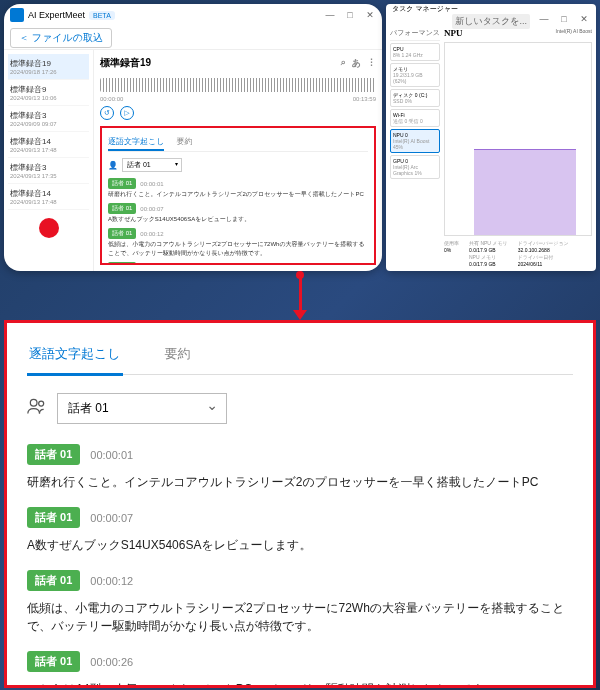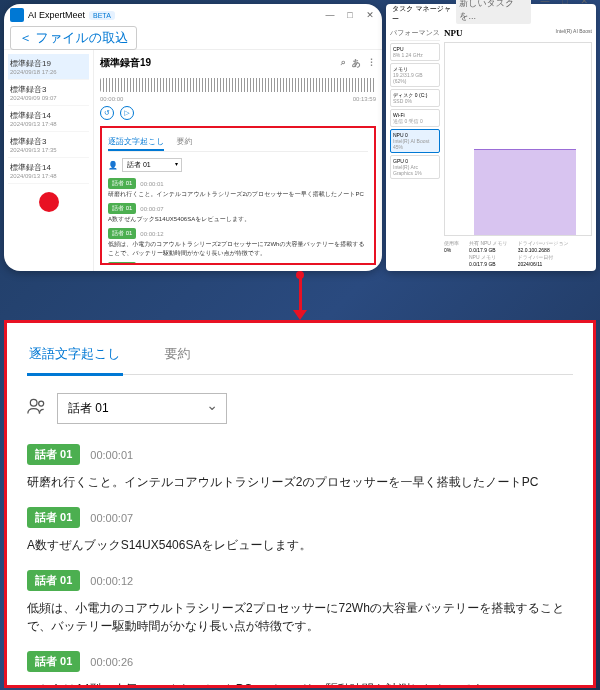--- a/index.html
+++ b/index.html
@@ -10,21 +10,21 @@
     
     
     .app-window { background: #fff; border-radius: 16px; flex: 1; display: flex; flex-direction: column; box-shadow: 0 2px 8px rgba(0,0,0,0.3); }
     .app-titlebar { height: 22px; display: flex; align-items: center; padding: 0 6px; font-size: 9px; }
     .app-title-icon { width: 14px; height: 14px; background: #0078d4; border-radius: 2px; margin-right: 4px; }
     .app-badge { background: #e6f2ff; color: #0078d4; padding: 1px 4px; border-radius: 3px; font-size: 7px; margin-left: 4px; }
     .win-controls { margin-left: auto; display: flex; gap: 8px; font-size: 9px; color: #666; }
     .win-btn { width: 12px; text-align: center; }
     
     .app-toolbar { height: 24px; display: flex; align-items: center; padding: 0 6px; border-bottom: 1px solid #eee; }
-    .import-btn { border: 1px solid #ccc; padding: 2px 8px; border-radius: 3px; font-size: 13px; color: #0078d4; }
+    .import-btn { border: 1px solid #ccc; padding: 2px 8px; border-radius: 3px; font-size: 10px; color: #0078d4; }
     
     .app-body { display: flex; flex: 1; overflow: hidden; }
     .sidebar { width: 90px; border-right: 1px solid #eee; padding: 4px; overflow: hidden; }
     .sidebar-item { padding: 4px 2px; font-size: 7px; color: #666; border-bottom: 1px solid #f5f5f5; }
     .sidebar-item.active { background: #e6f2ff; color: #0078d4; }
     .sidebar-item .name { font-size: 8px; color: #333; }
     .sidebar-item .date { font-size: 6px; color: #999; }
     .record-btn { width: 20px; height: 20px; background: #e81123; border-radius: 50%; margin: 8px auto; }
     
     .main-content { flex: 1; padding: 6px; display: flex; flex-direction: column; }
@@ -44,21 +44,21 @@
     .speaker-select-mini { border: 1px solid #ccc; padding: 1px 12px 1px 4px; font-size: 7px; position: relative; width: 60px; }
     .speaker-select-mini::after { content: '▾'; position: absolute; right: 3px; font-size: 6px; }
     .entry-mini { margin-bottom: 4px; }
     .entry-header-mini { display: flex; align-items: center; gap: 4px; }
     .speaker-badge-mini { background: #4caf50; color: #fff; padding: 1px 4px; border-radius: 2px; font-size: 6px; }
     .time-mini { font-size: 6px; color: #999; }
     .entry-text-mini { font-size: 6px; color: #333; margin-top: 1px; }
     
     
     .tm-window { background: #fff; border-radius: 4px; width: 210px; display: flex; flex-direction: column; box-shadow: 0 2px 8px rgba(0,0,0,0.3); font-size: 7px; }
-    .tm-titlebar { height: 20px; display: flex; align-items: flex-end; padding: 0 6px; }
+    .tm-titlebar { height: 20px; display: flex; align-items: flex-start; padding: 0 6px; flex-direction: column; }
     .tm-body { display: flex; flex: 1; overflow: hidden; padding: 4px; gap: 4px; }
     .tm-side { width: 50px; }
     .tm-perf-label { font-size: 7px; color: #666; border-bottom: 1px solid #eee; padding-bottom: 2px; margin-bottom: 2px; }
     .tm-metric { border: 1px solid #ddd; padding: 2px; margin-bottom: 2px; font-size: 5px; border-radius: 2px; }
     .tm-metric.active { border: 1px solid #0078d4; background: #e6f2ff; }
     .tm-main { flex: 1; display: flex; flex-direction: column; }
     .tm-header { display: flex; justify-content: space-between; font-size: 9px; margin-bottom: 4px; }
     .tm-npu { font-weight: 600; font-family: Liberation Serif, serif; }
     .tm-chip { font-size: 5px; color: #666; }
     .tm-graph { flex: 1; border: 1px solid #ddd; position: relative; background: #fff; margin-bottom: 4px; min-height: 60px; }
@@ -107,20 +107,24 @@
     <div class="app-toolbar">
       <span class="import-btn">＜ ファイルの取込</span>
     </div>
     <div class="app-body">
       <div class="sidebar">
         <div class="sidebar-item active">
           <div class="name">標準録音19</div>
           <div class="date">2024/09/18 17:26</div>
         </div>
         <div class="sidebar-item">
+          <div class="name">標準録音9</div>
+          <div class="date">2024/09/13 10:06</div>
+        </div>
+        <div class="sidebar-item">
           <div class="name">標準録音3</div>
           <div class="date">2024/09/09 09:07</div>
         </div>
         <div class="sidebar-item">
           <div class="name">標準録音14</div>
           <div class="date">2024/09/13 17:48</div>
         </div>
         <div class="sidebar-item">
           <div class="name">標準録音3</div>
           <div class="date">2024/09/13 17:35</div>

